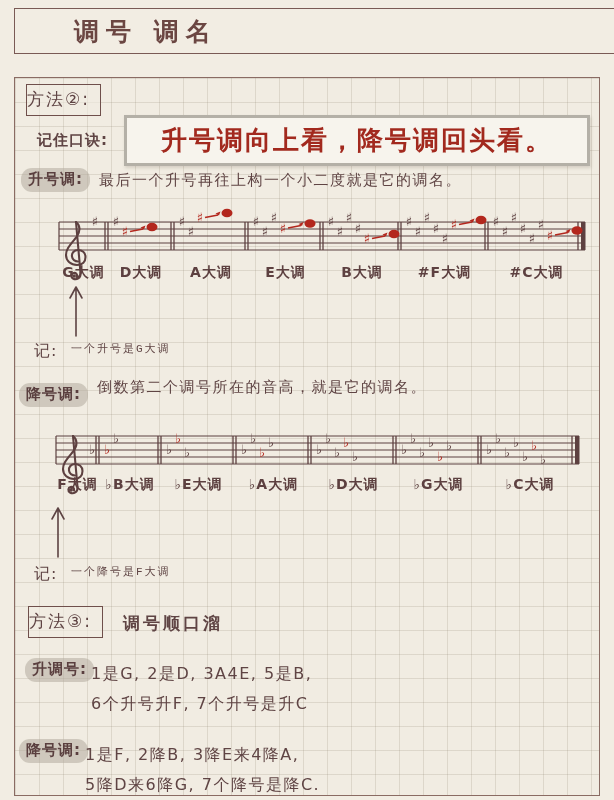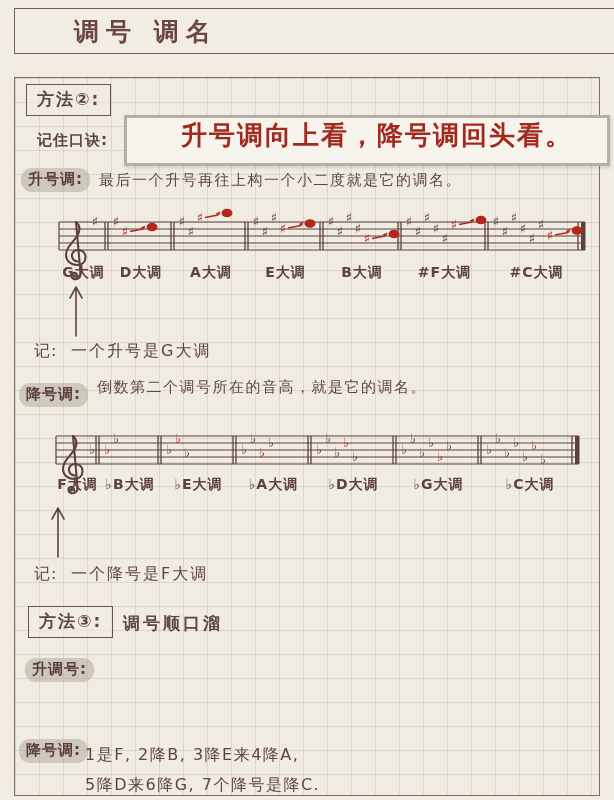--- a/index.html
+++ b/index.html
@@ -21,41 +21,41 @@
   .content-box{
     left:14px;top:77px;width:584px;height:717px;
     border:1.5px solid #8a6b63;
     background-color:#f1ece2;
     background-image:
       linear-gradient(rgba(150,140,120,0.22) 1px, transparent 1px),
       linear-gradient(90deg, rgba(150,140,120,0.22) 1px, transparent 1px);
     background-size:24px 24px;
   }
   .method-box{
-    border:1.4px solid #6f4f4b;padding:3px 10px 4px 10px;
-    font-size:17px;font-weight:bold;letter-spacing:2px;
+    border:1.4px solid #6f4f4b;padding:3px 10px 4px 0;
+    font-size:17px;font-weight:normal;letter-spacing:2px;
     background:rgba(242,237,227,0.6);
   }
   .mnemonic-label{font-size:15px;font-weight:bold;letter-spacing:1px;}
   .red-box{
     border:3px solid #b4b0a7;background:#f7f4ed;
     box-shadow:1px 2px 3px rgba(90,80,60,0.18);
-    display:flex;align-items:flex-start;justify-content:center;padding-left:20px;
+    display:flex;align-items:center;justify-content:center;
   }
   .red-box-text{
     font-size:26px;font-weight:bold;letter-spacing:2px;color:#a2291e;white-space:nowrap;
   }
   .pill{
     display:inline-block;background:rgba(178,171,158,0.55);
     border-radius:11px;padding:2px 7px 3px 7px;
     font-size:15px;font-weight:bold;letter-spacing:1px;color:#5a3f3f;
   }
   .desc{font-size:15px;letter-spacing:1.5px;}
   .note-label{font-size:16px;letter-spacing:1px;}
-  .note-text{font-size:16px;letter-spacing:2px;}
+  .note-text{font-size:11px;letter-spacing:2px;font-family:Liberation Mono, monospace;}
   .rhyme-line{font-size:16px;letter-spacing:1.5px;line-height:30px;white-space:nowrap;}
   svg text{font-family:"DejaVu Sans",sans-serif;}
 </style>
 </head>
 <body>
 
 <div class="abs title-box">
   <div class="title-text">调号  调名</div>
 </div>
 
@@ -269,20 +269,24 @@
   <div class="abs note-text" style="left:56px;top:486px;">一个降号是F大调</div>
 
   <div class="abs" style="left:108px;top:534px;font-size:17px;font-weight:bold;letter-spacing:3px;">调号顺口溜</div>
   <div class="abs method-box" style="left:13px;top:528px;">
     <span>方法③:</span>
   </div>
 
   <div class="abs" style="left:10px;top:580px;">
     <span class="pill">升调号:</span>
   </div>
+  <div class="abs" style="left:76px;top:581px;">
+    <div class="rhyme-line">1是G, 2是D, 3A4E, 5是B,</div>
+    <div class="rhyme-line">6个升号升F, 7个升号是升C</div>
+  </div>
 
   <div class="abs" style="left:4px;top:661px;">
     <span class="pill">降号调:</span>
   </div>
   <div class="abs" style="left:70px;top:662px;">
     <div class="rhyme-line">1是F, 2降B, 3降E来4降A,</div>
     <div class="rhyme-line">5降D来6降G, 7个降号是降C.</div>
   </div>
 
 </div>

